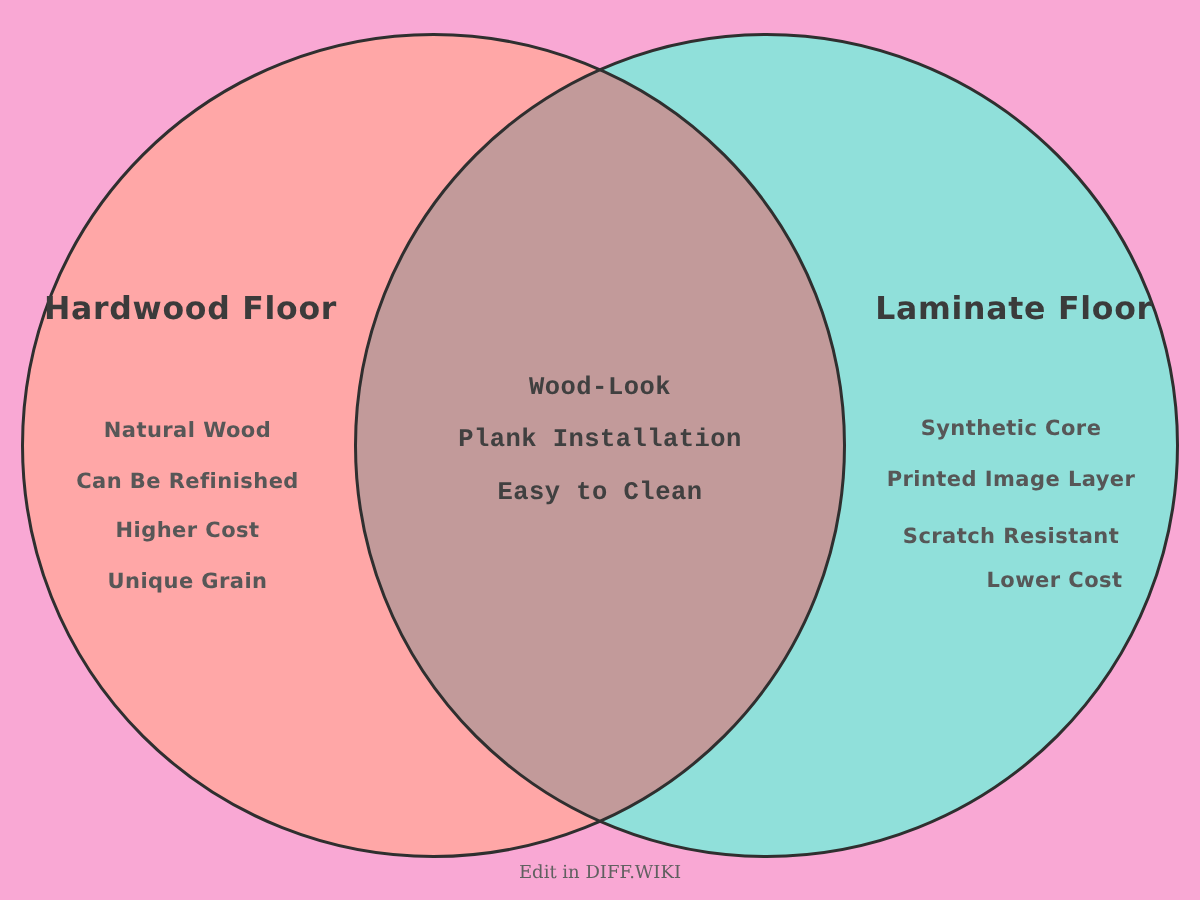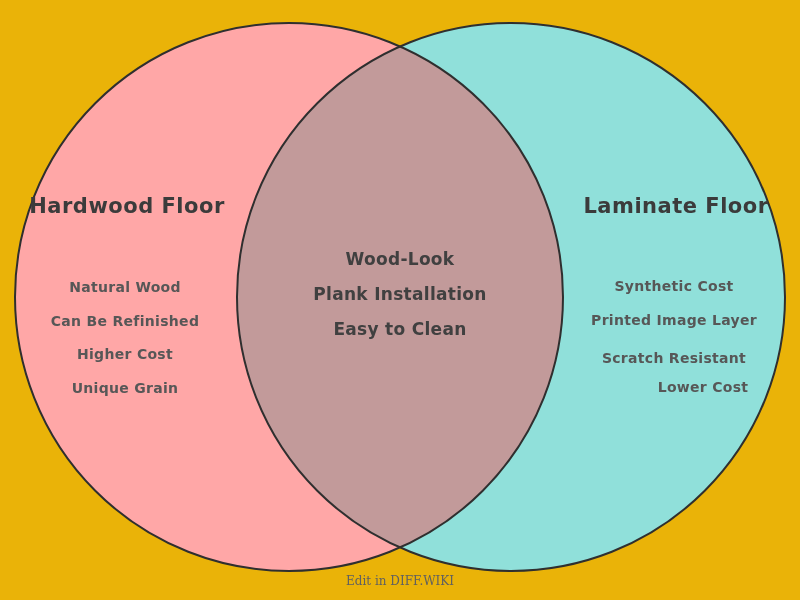--- a/index.html
+++ b/index.html
@@ -1,35 +1,35 @@
 <!DOCTYPE html>
 <html style="--title-color: #3b3b3b; --item-color: #575757; --center-color: #404040; --caption-color: #606060;"><head>
 <meta charset="utf-8">
 <style>
   html, body { margin: 0; padding: 0; background: #ffffff; }
   .stage {
     position: relative;
     width: 800px;
     height: 600px;
-    background: #eab308;
+    background: #f9a8d4;
     overflow: hidden;
     font-family: "DejaVu Sans", sans-serif;
   }
   .stage svg { position: absolute; left: 0; top: 0; }
   .t {
     position: absolute;
     transform: translate(-50%, -50%);
     white-space: nowrap;
     font-weight: bold;
     text-align: center;
     line-height: 1;
   }
   .title   { font-size: 21px; color: var(--title-color, #3b3b3b); letter-spacing: 0.5px; }
   .item    { font-size: 14px; color: var(--item-color, #575757); letter-spacing: 0.3px; }
-  .mid     { font-size: 17px; color: var(--center-color, #404040); letter-spacing: 0.3px; }
+  .mid     { font-size: 17px; color: var(--center-color, #404040); letter-spacing: 0.3px; font-family: Liberation Mono, monospace; }
   .caption {
     position: absolute;
     transform: translate(-50%, -50%);
     white-space: nowrap;
     font-family: "DejaVu Serif", serif;
     font-weight: normal;
     font-size: 12px;
     color: var(--caption-color, #606060);
     text-decoration: none;
   }
@@ -47,21 +47,21 @@
     <circle cx="511" cy="297" r="274" fill="none" stroke-width="2" stroke="#2f2f2f"></circle>
   </svg>
 
   <div class="t title" style="left:127px; top:206px">Hardwood Floor</div>
   <div class="t item" style="left:125px; top:287px">Natural Wood</div>
   <div class="t item" style="left:125px; top:321px">Can Be Refinished</div>
   <div class="t item" style="left:125px; top:354px">Higher Cost</div>
   <div class="t item" style="left:125px; top:388px">Unique Grain</div>
 
   <div class="t title" style="left:676px; top:206px">Laminate Floor</div>
-  <div class="t item" style="left:674px; top:286px">Synthetic Cost</div>
+  <div class="t item" style="left:674px; top:286px">Synthetic Core</div>
   <div class="t item" style="left:674px; top:320px">Printed Image Layer</div>
   <div class="t item" style="left:674px; top:358px">Scratch Resistant</div>
   <div class="t item" style="left:703px; top:387px">Lower Cost</div>
 
   <div class="t mid" style="left:400px; top:259px">Wood-Look</div>
   <div class="t mid" style="left:400px; top:294px">Plank Installation</div>
   <div class="t mid" style="left:400px; top:329px">Easy to Clean</div>
 
   <a class="caption" style="left:400px; top:581px" href="#">Edit in DIFF.WIKI</a>
 

